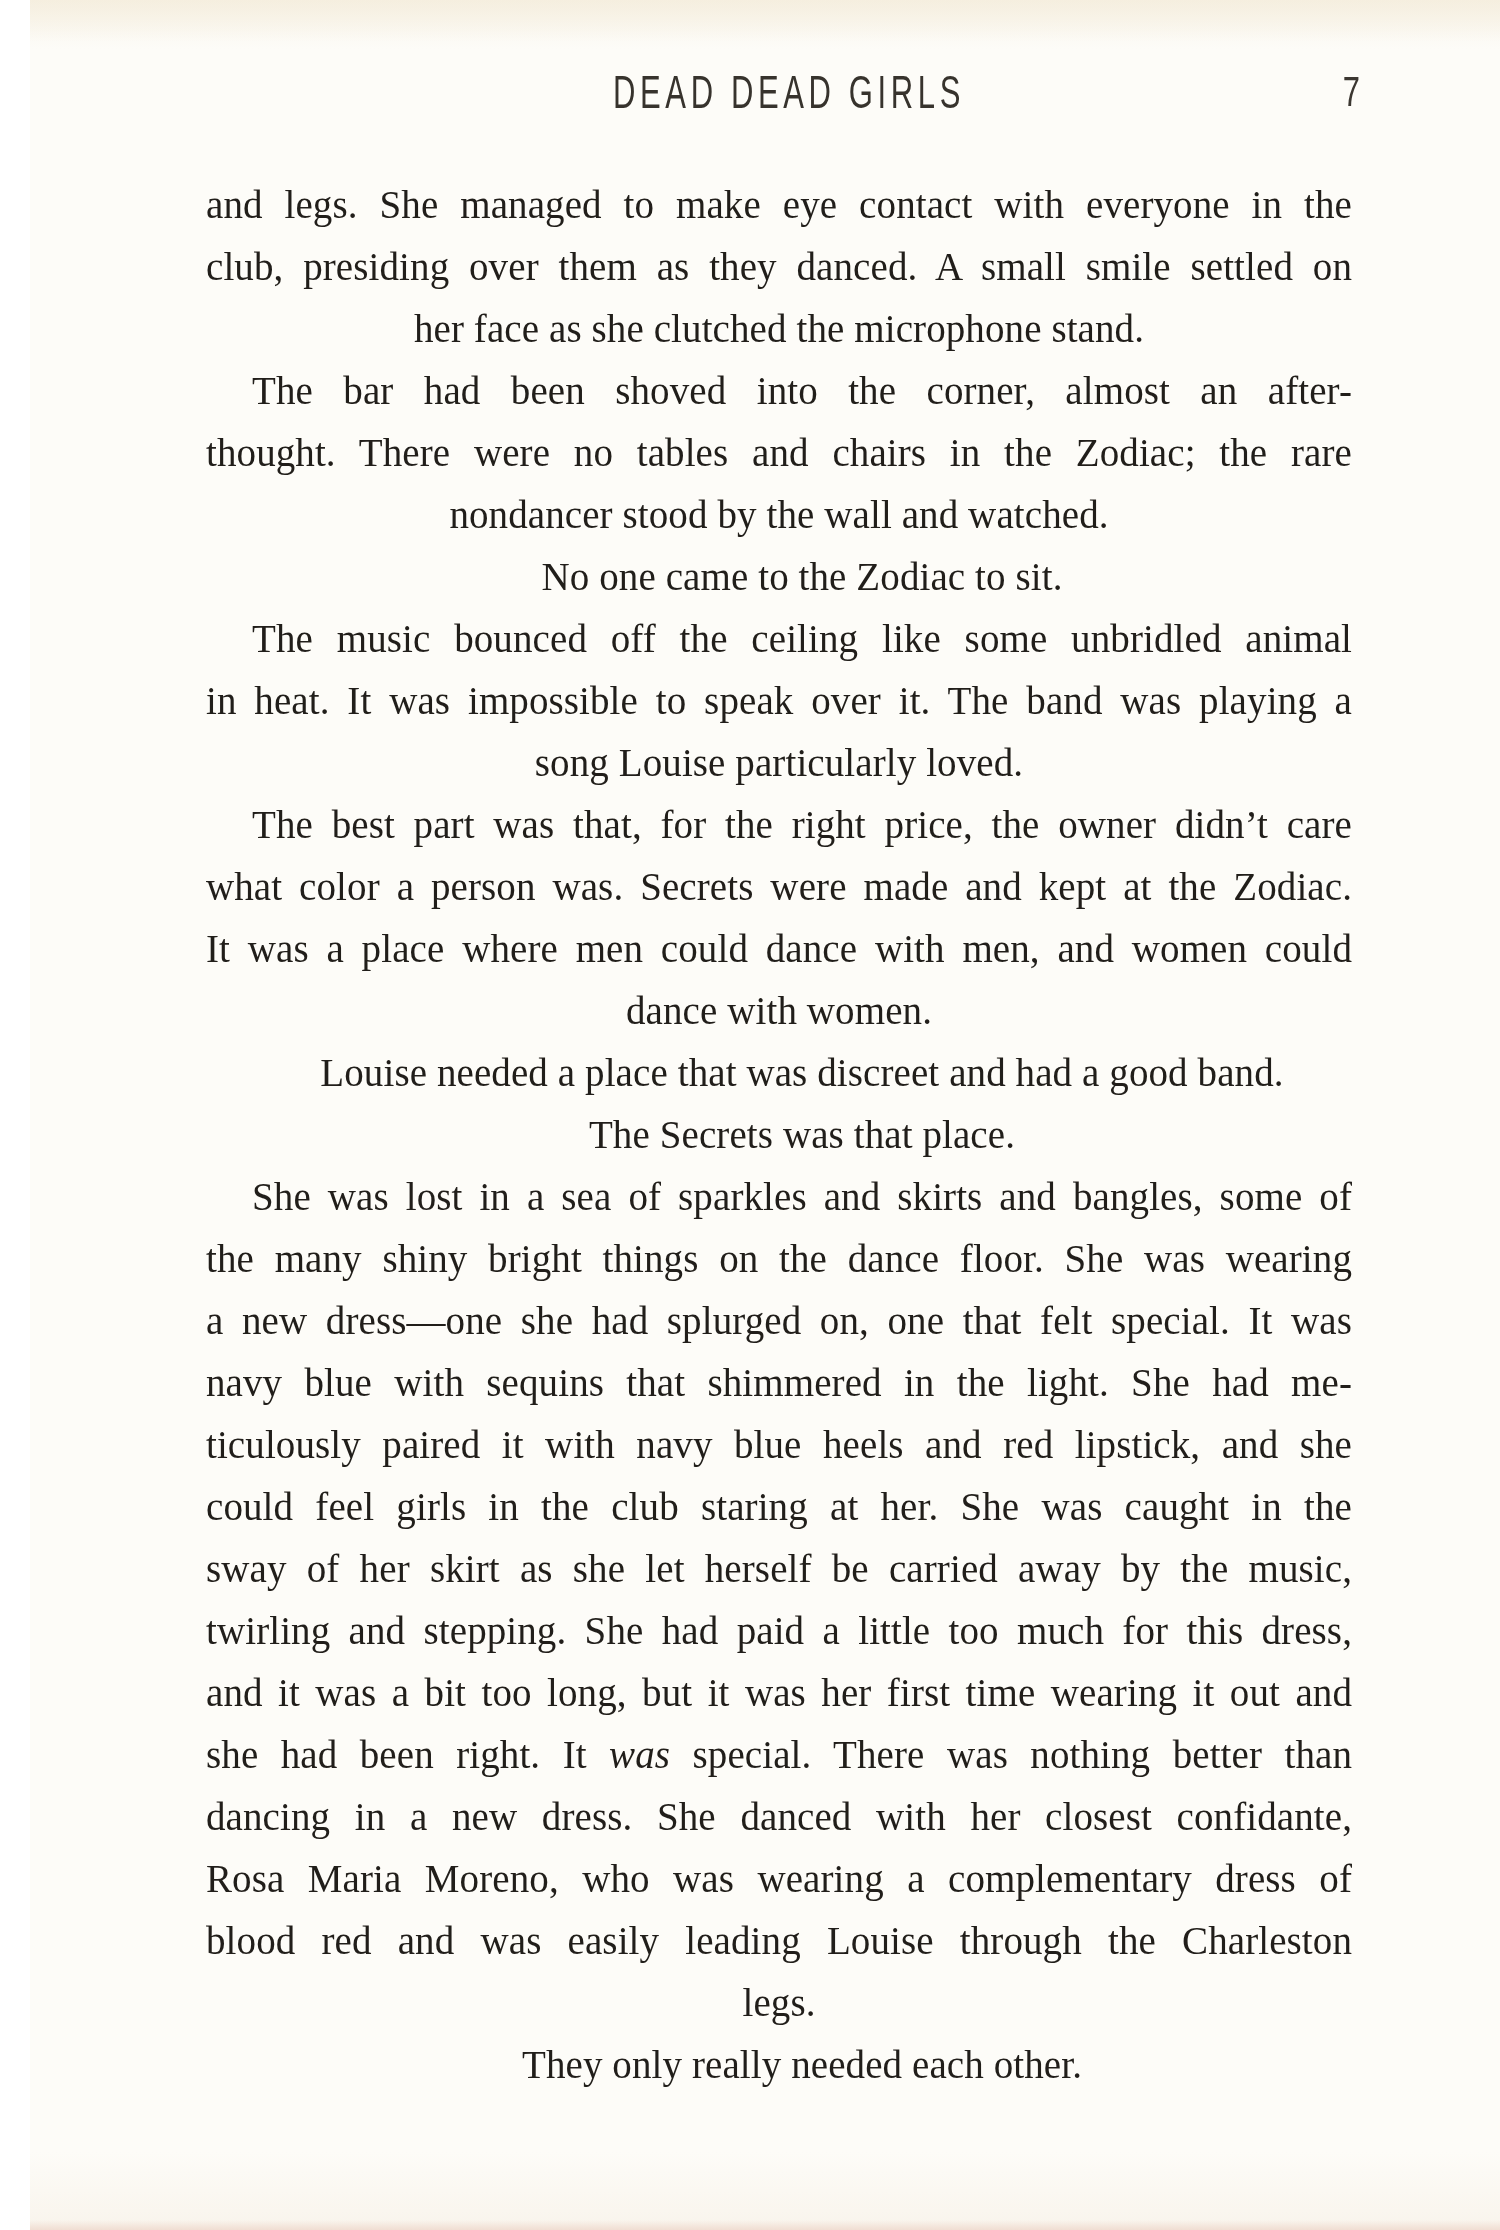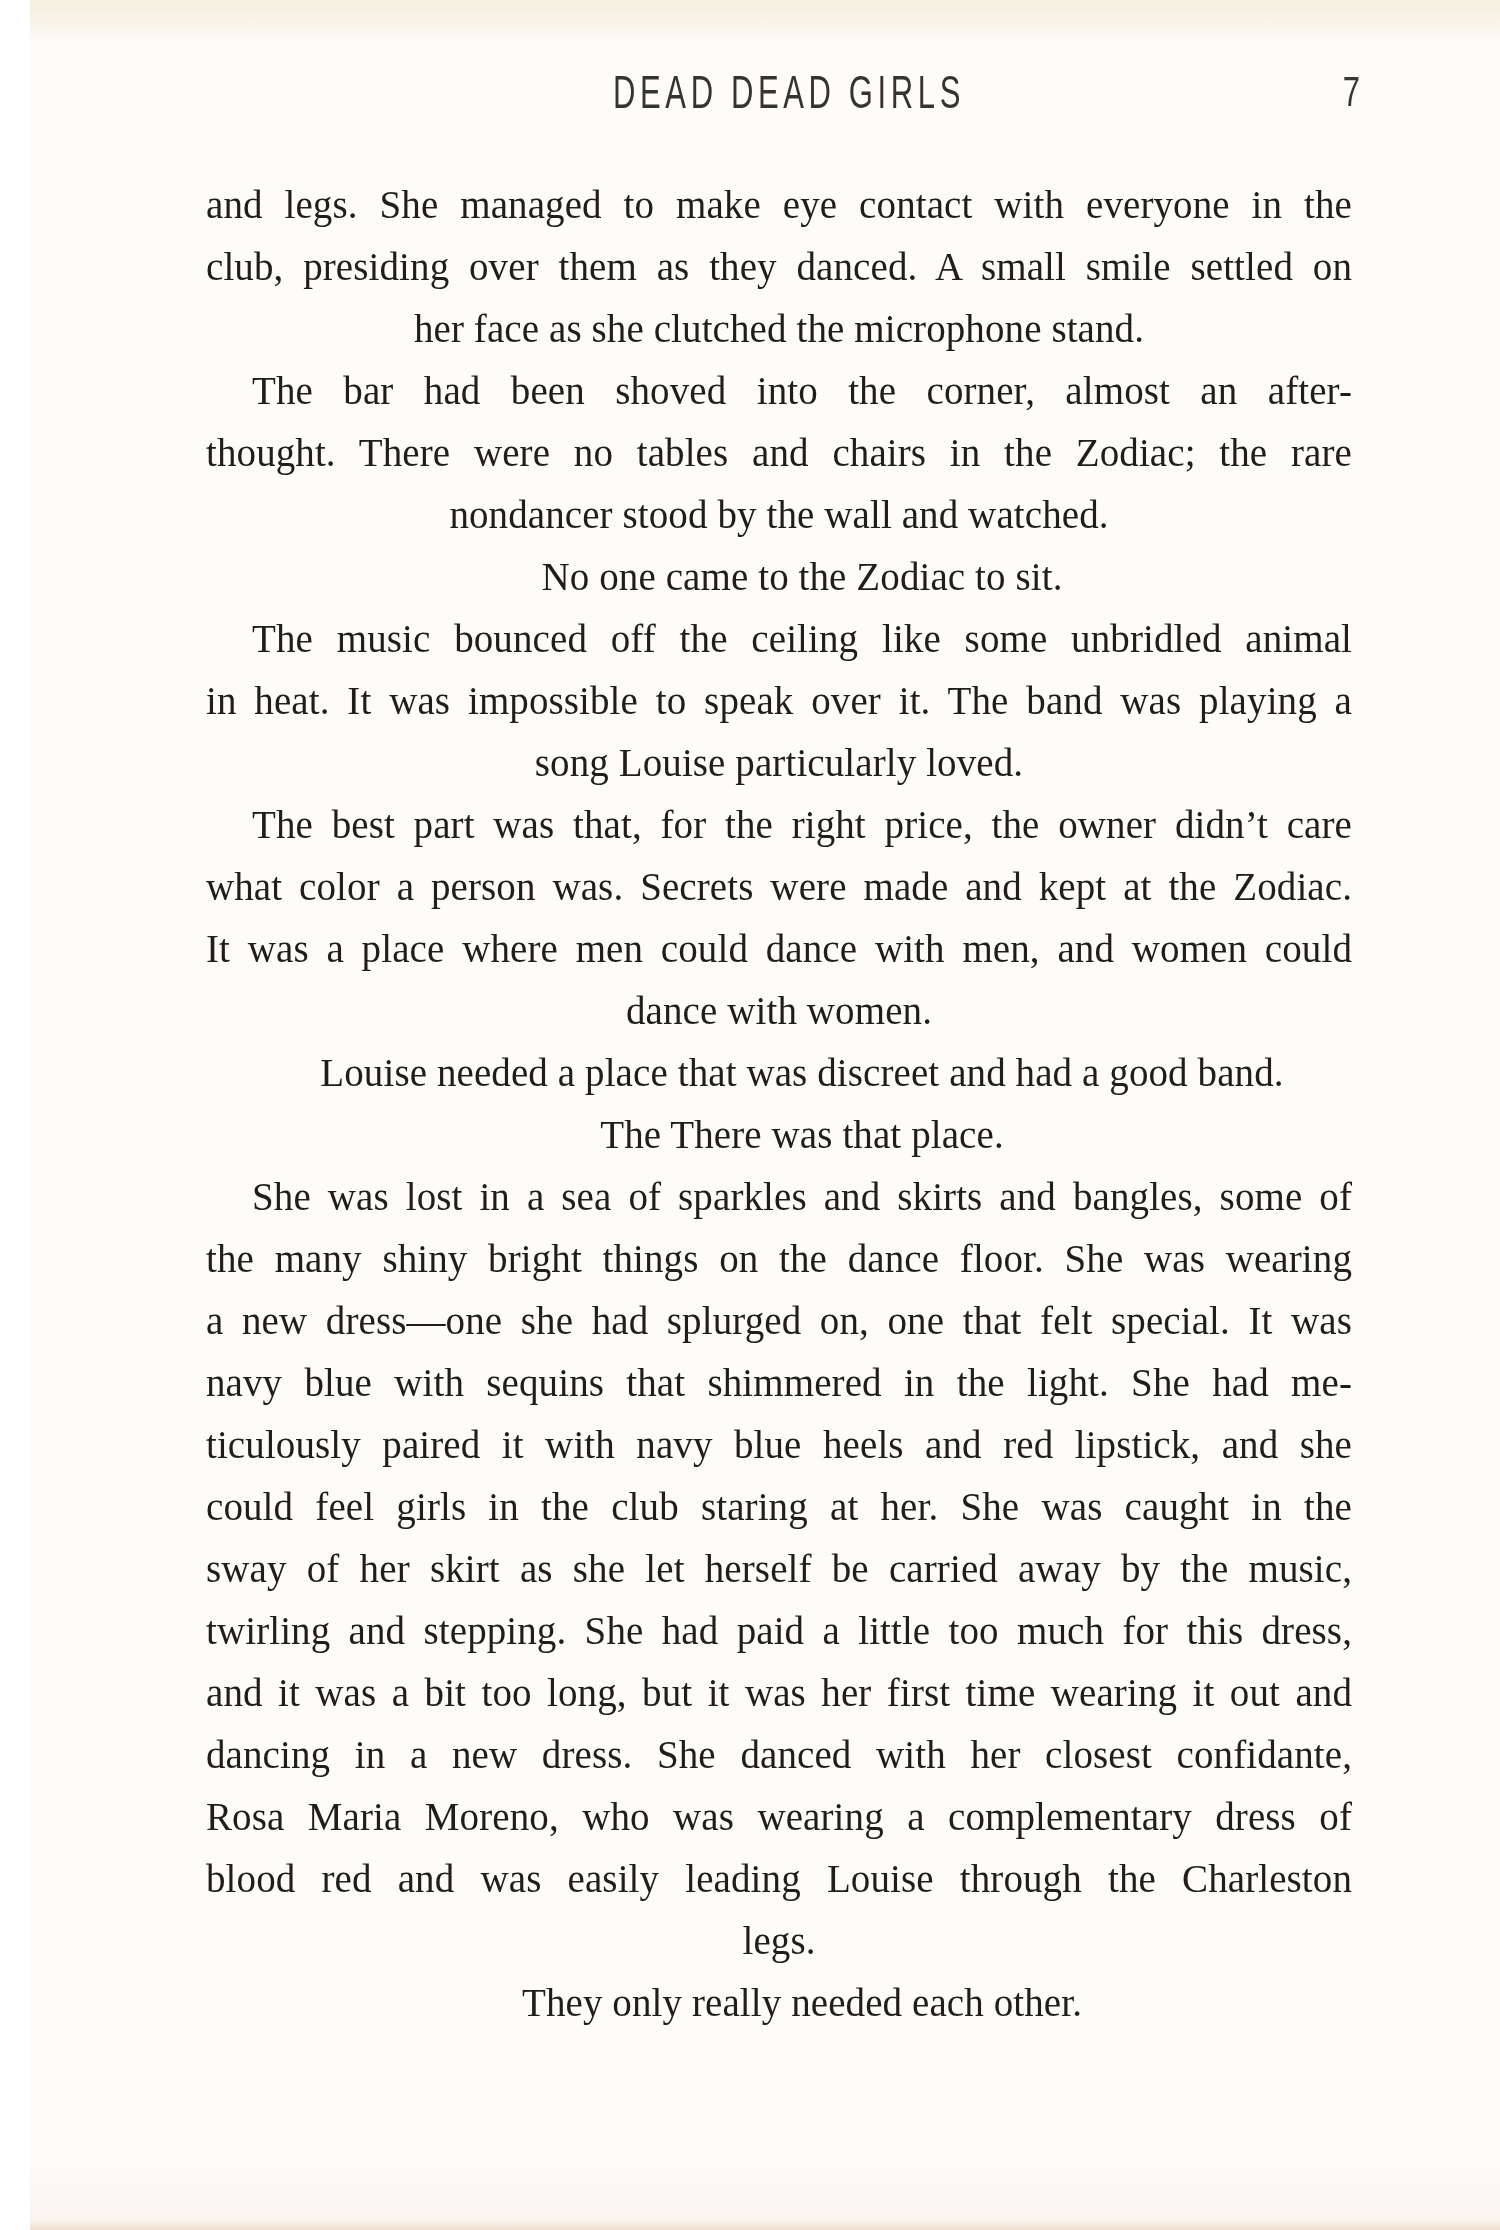--- a/index.html
+++ b/index.html
@@ -106,30 +106,31 @@
       <div class="line"><span>nondancer stood by the wall and watched.</span></div>
       <div class="line i"><span>No one came to the Zodiac to sit.</span></div>
       <div class="line j i"><span>The music bounced off the ceiling like some unbridled animal</span></div>
       <div class="line j"><span>in heat. It was impossible to speak over it. The band was playing a</span></div>
       <div class="line"><span>song Louise particularly loved.</span></div>
       <div class="line j i"><span>The best part was that, for the right price, the owner didn’t care</span></div>
       <div class="line j"><span>what color a person was. Secrets were made and kept at the Zodiac.</span></div>
       <div class="line j"><span>It was a place where men could dance with men, and women could</span></div>
       <div class="line"><span>dance with women.</span></div>
       <div class="line i"><span>Louise needed a place that was discreet and had a good band.</span></div>
-      <div class="line i"><span>The There was that place.</span></div>
+      <div class="line i"><span>The Secrets was that place.</span></div>
       <div class="line j i"><span>She was lost in a sea of sparkles and skirts and bangles, some of</span></div>
       <div class="line j"><span>the many shiny bright things on the dance floor. She was wearing</span></div>
       <div class="line j"><span>a new dress—one she had splurged on, one that felt special. It was</span></div>
       <div class="line j"><span>navy blue with sequins that shimmered in the light. She had me-</span></div>
       <div class="line j"><span>ticulously paired it with navy blue heels and red lipstick, and she</span></div>
       <div class="line j"><span>could feel girls in the club staring at her. She was caught in the</span></div>
       <div class="line j"><span>sway of her skirt as she let herself be carried away by the music,</span></div>
       <div class="line j"><span>twirling and stepping. She had paid a little too much for this dress,</span></div>
       <div class="line j"><span>and it was a bit too long, but it was her first time wearing it out and</span></div>
+      <div class="line j"><span>she had been right. It </span><em>was</em><span> special. There was nothing better than</span></div>
       <div class="line j"><span>dancing in a new dress. She danced with her closest confidante,</span></div>
       <div class="line j"><span>Rosa Maria Moreno, who was wearing a complementary dress of</span></div>
       <div class="line j"><span>blood red and was easily leading Louise through the Charleston</span></div>
       <div class="line"><span>legs.</span></div>
       <div class="line i"><span>They only really needed each other.</span></div>
     </div>
 
   <div class="bottom-edge-tint"></div>
 </div>
 

